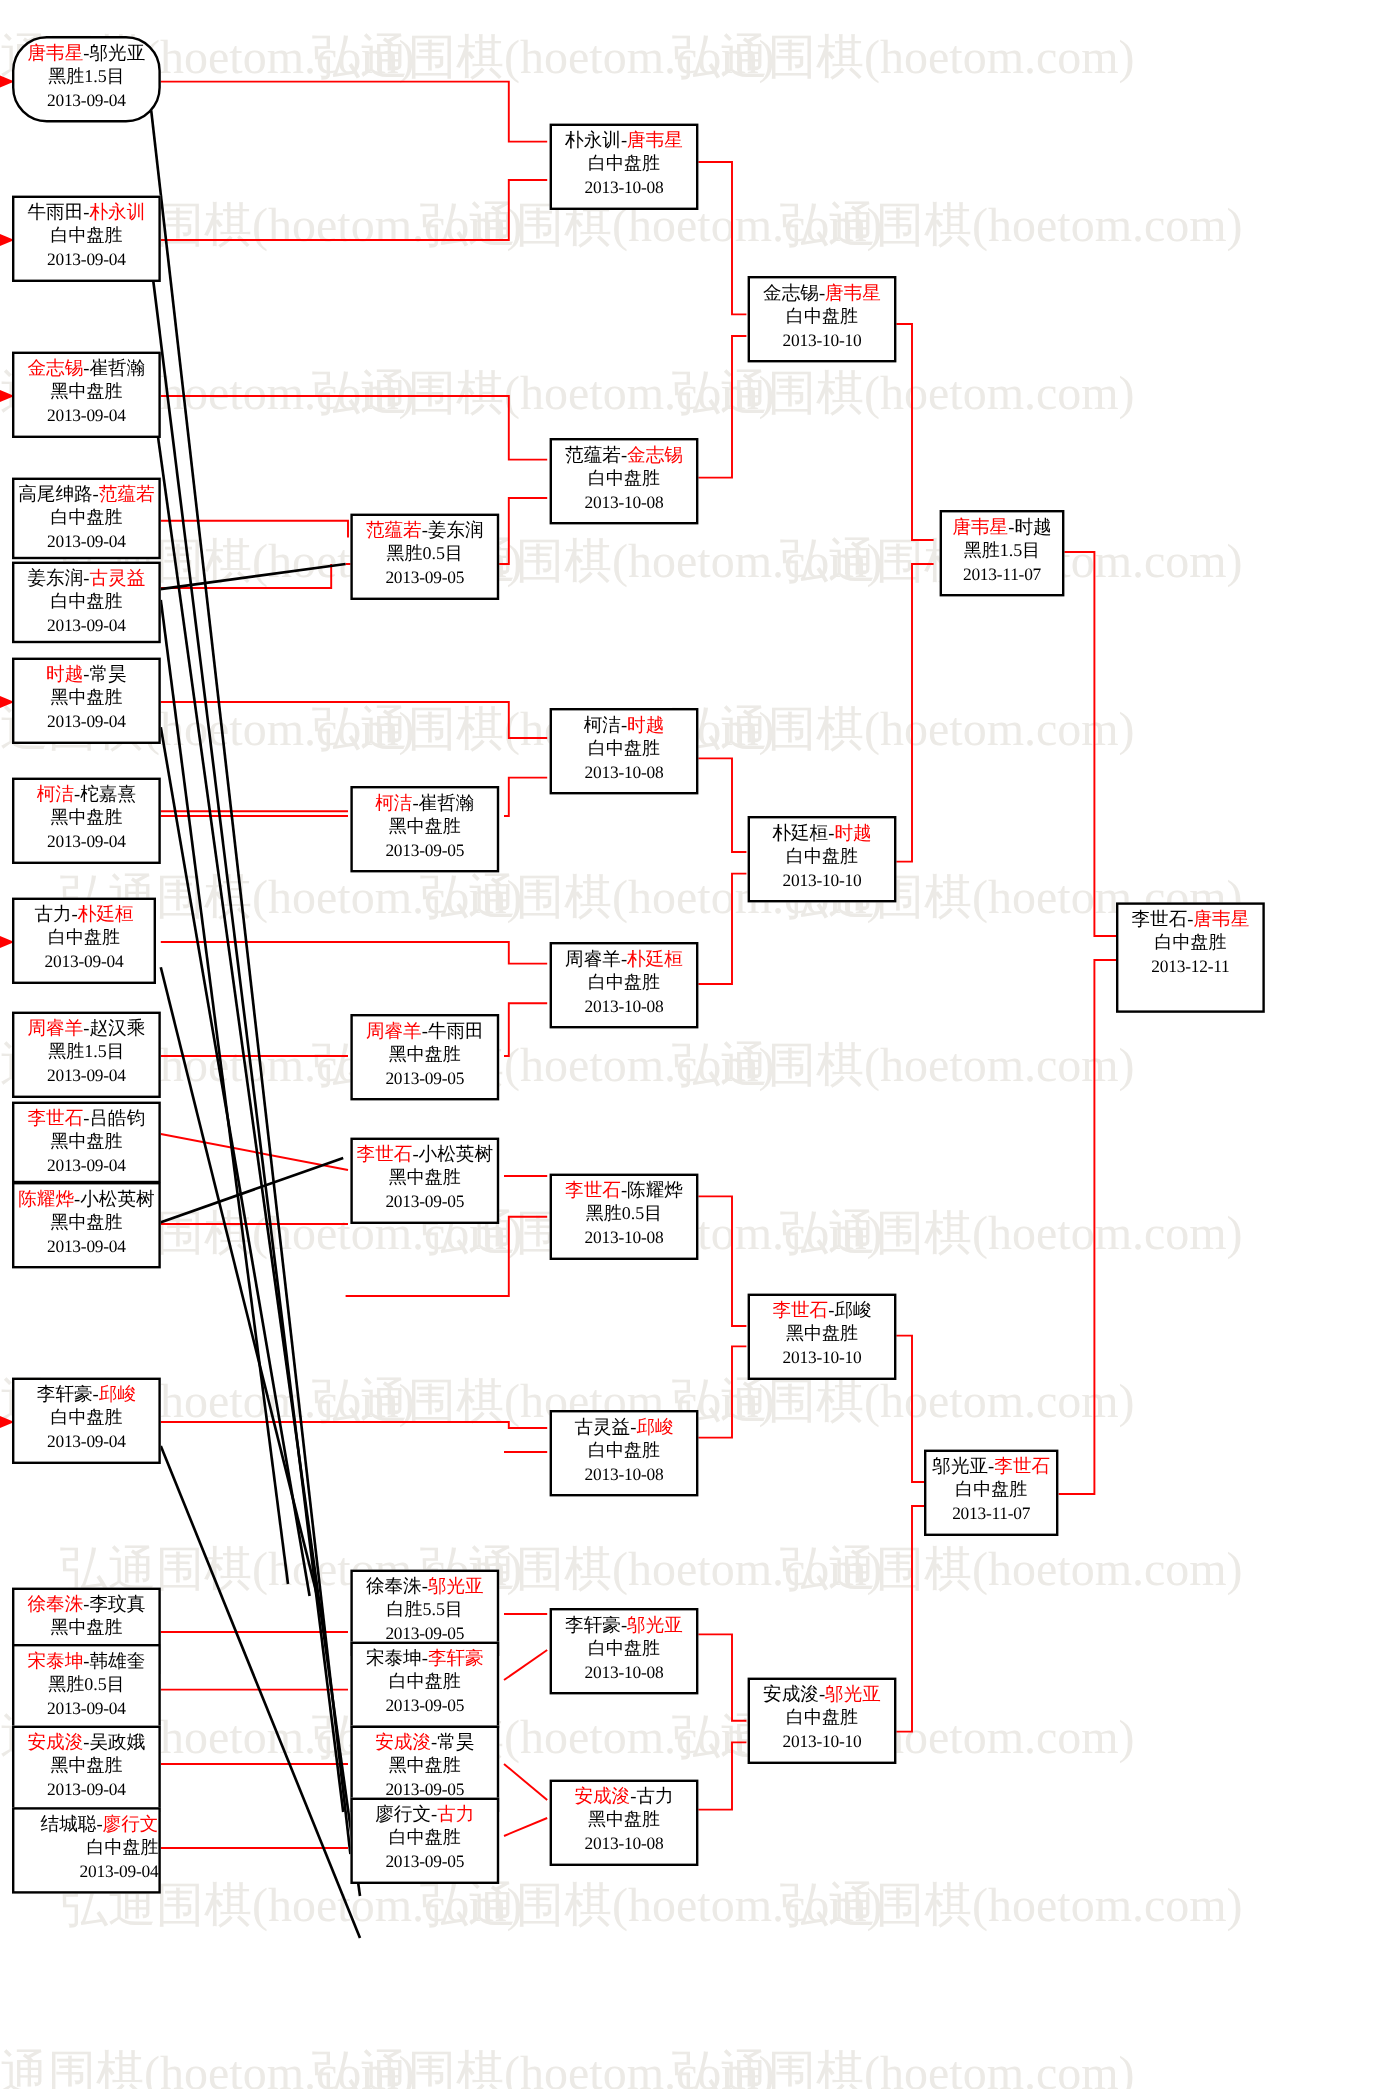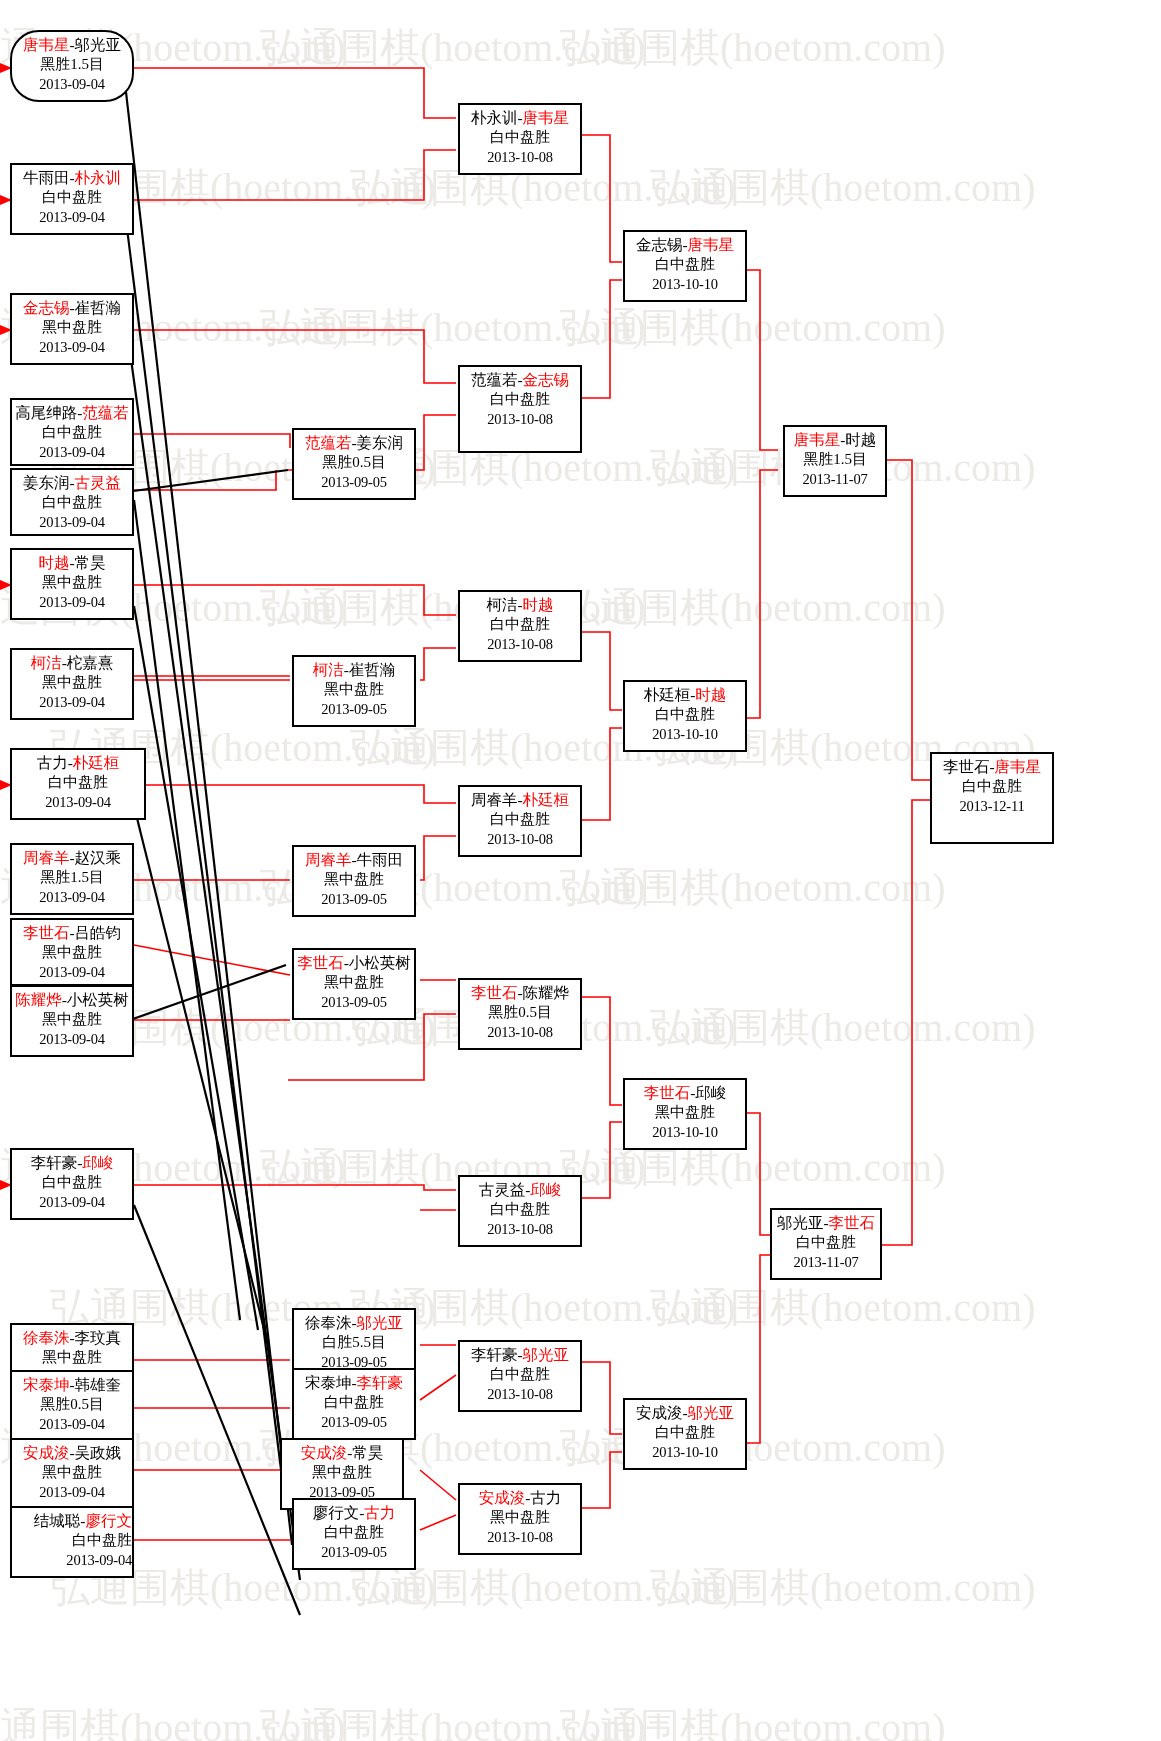--- a/index.html
+++ b/index.html
@@ -182,21 +182,21 @@
     <div class="match" style="left: 10px; top: 548px; width: 124px; height: 72px;">
       <span class="ln players"><span class="w">时越</span><span>-</span><span>常昊</span></span>
       <span class="ln">黑中盘胜</span>
       <span class="ln dt">2013-09-04</span>
     </div>
     <div class="match" style="left: 10px; top: 648px; width: 124px; height: 72px;">
       <span class="ln players"><span class="w">柯洁</span><span>-</span><span>柁嘉熹</span></span>
       <span class="ln">黑中盘胜</span>
       <span class="ln dt">2013-09-04</span>
     </div>
-    <div class="match" style="left: 10px; top: 748px; width: 136px; height: 72px;">
+    <div class="match" style="left: 10px; top: 748px; width: 120px; height: 72px;">
       <span class="ln players"><span>古力</span><span>-</span><span class="w">朴廷桓</span></span>
       <span class="ln">白中盘胜</span>
       <span class="ln dt">2013-09-04</span>
     </div>
     <div class="match" style="left: 10px; top: 843px; width: 124px; height: 72px;">
       <span class="ln players"><span class="w">周睿羊</span><span>-</span><span>赵汉乘</span></span>
       <span class="ln">黑胜1.5目</span>
       <span class="ln dt">2013-09-04</span>
     </div>
     <div class="match" style="left: 10px; top: 918px; width: 124px; height: 68px;">
@@ -257,36 +257,36 @@
     <div class="match" style="left: 292px; top: 1308px; width: 124px; height: 72px;">
       <span class="ln players"><span>徐奉洙</span><span>-</span><span class="w">邬光亚</span></span>
       <span class="ln">白胜5.5目</span>
       <span class="ln dt">2013-09-05</span>
     </div>
     <div class="match" style="left: 292px; top: 1368px; width: 124px; height: 72px;">
       <span class="ln players"><span>宋泰坤</span><span>-</span><span class="w">李轩豪</span></span>
       <span class="ln">白中盘胜</span>
       <span class="ln dt">2013-09-05</span>
     </div>
-    <div class="match" style="left: 280px; top: 1438px; width: 124px; height: 72px;">
+    <div class="match" style="left: 292px; top: 1438px; width: 124px; height: 72px;">
       <span class="ln players"><span class="w">安成浚</span><span>-</span><span>常昊</span></span>
       <span class="ln">黑中盘胜</span>
       <span class="ln dt">2013-09-05</span>
     </div>
     <div class="match" style="left: 292px; top: 1498px; width: 124px; height: 72px;">
       <span class="ln players"><span>廖行文</span><span>-</span><span class="w">古力</span></span>
       <span class="ln">白中盘胜</span>
       <span class="ln dt">2013-09-05</span>
     </div>
     <div class="match" style="left: 458px; top: 103px; width: 124px; height: 72px;">
       <span class="ln players"><span>朴永训</span><span>-</span><span class="w">唐韦星</span></span>
       <span class="ln">白中盘胜</span>
       <span class="ln dt">2013-10-08</span>
     </div>
-    <div class="match" style="left: 458px; top: 365px; width: 124px; height: 88px;">
+    <div class="match" style="left: 458px; top: 365px; width: 124px; height: 72px;">
       <span class="ln players"><span>范蕴若</span><span>-</span><span class="w">金志锡</span></span>
       <span class="ln">白中盘胜</span>
       <span class="ln dt">2013-10-08</span>
     </div>
     <div class="match" style="left: 458px; top: 590px; width: 124px; height: 72px;">
       <span class="ln players"><span>柯洁</span><span>-</span><span class="w">时越</span></span>
       <span class="ln">白中盘胜</span>
       <span class="ln dt">2013-10-08</span>
     </div>
     <div class="match" style="left: 458px; top: 785px; width: 124px; height: 72px;">

